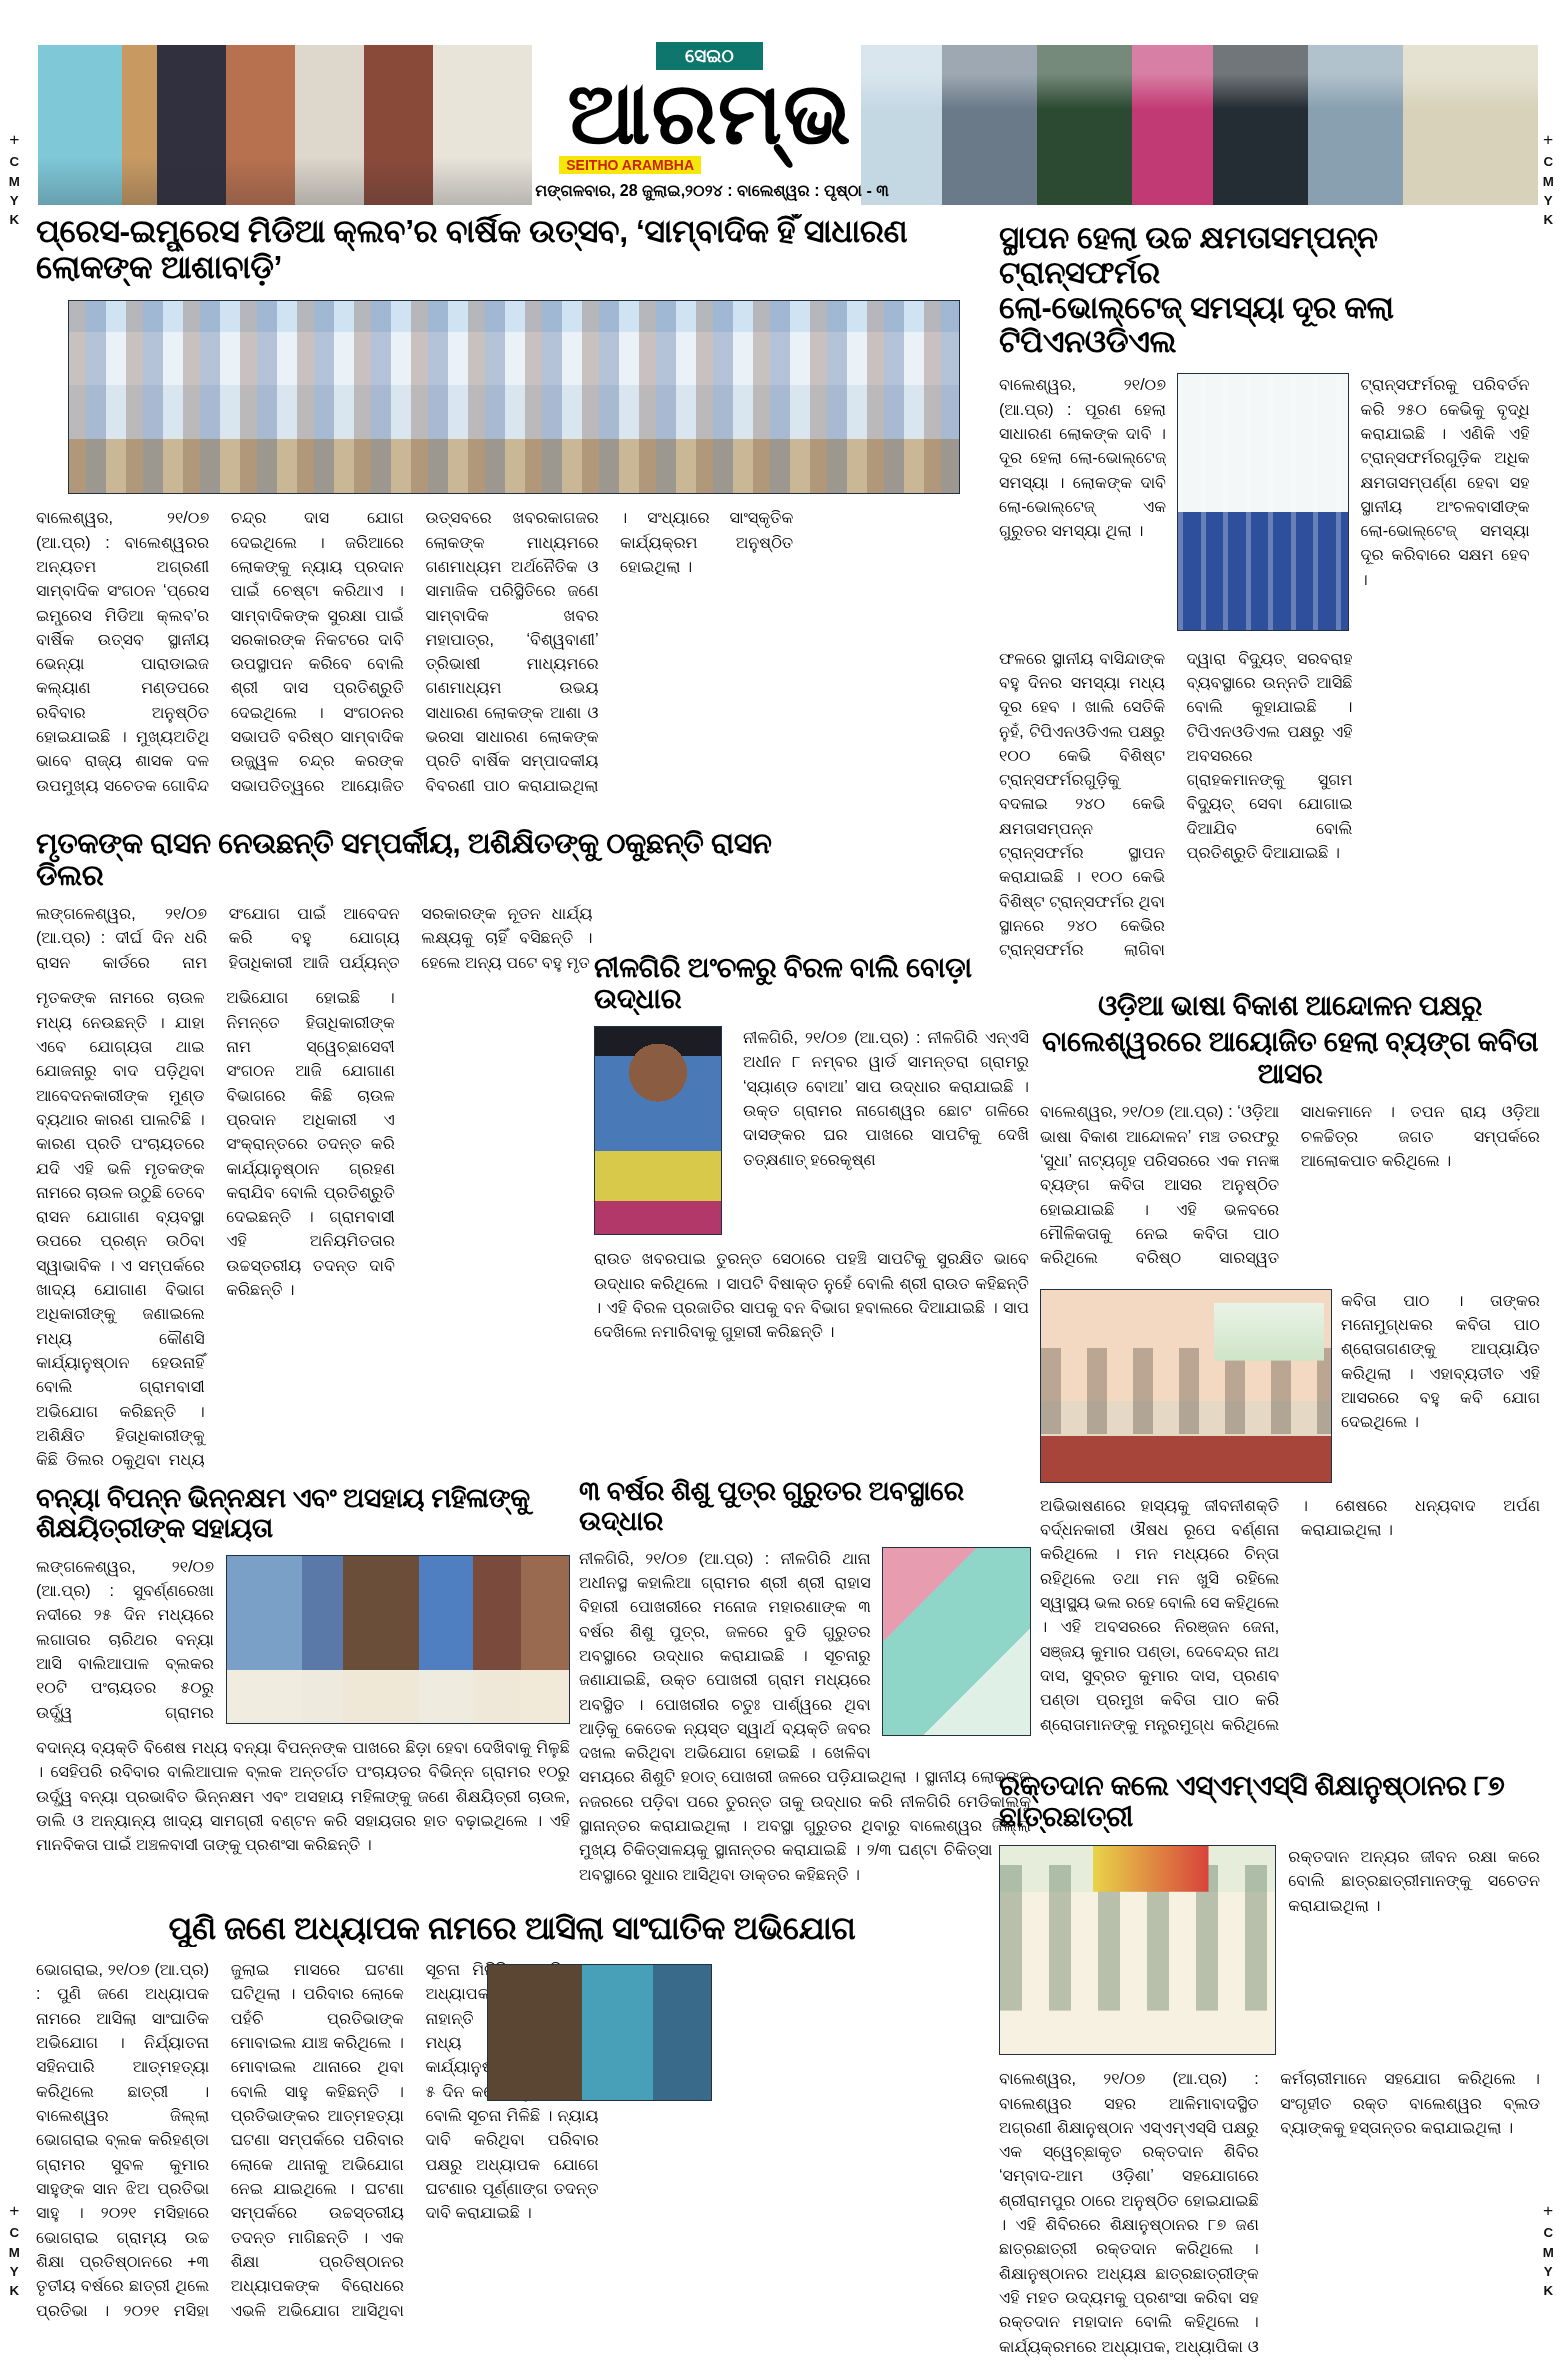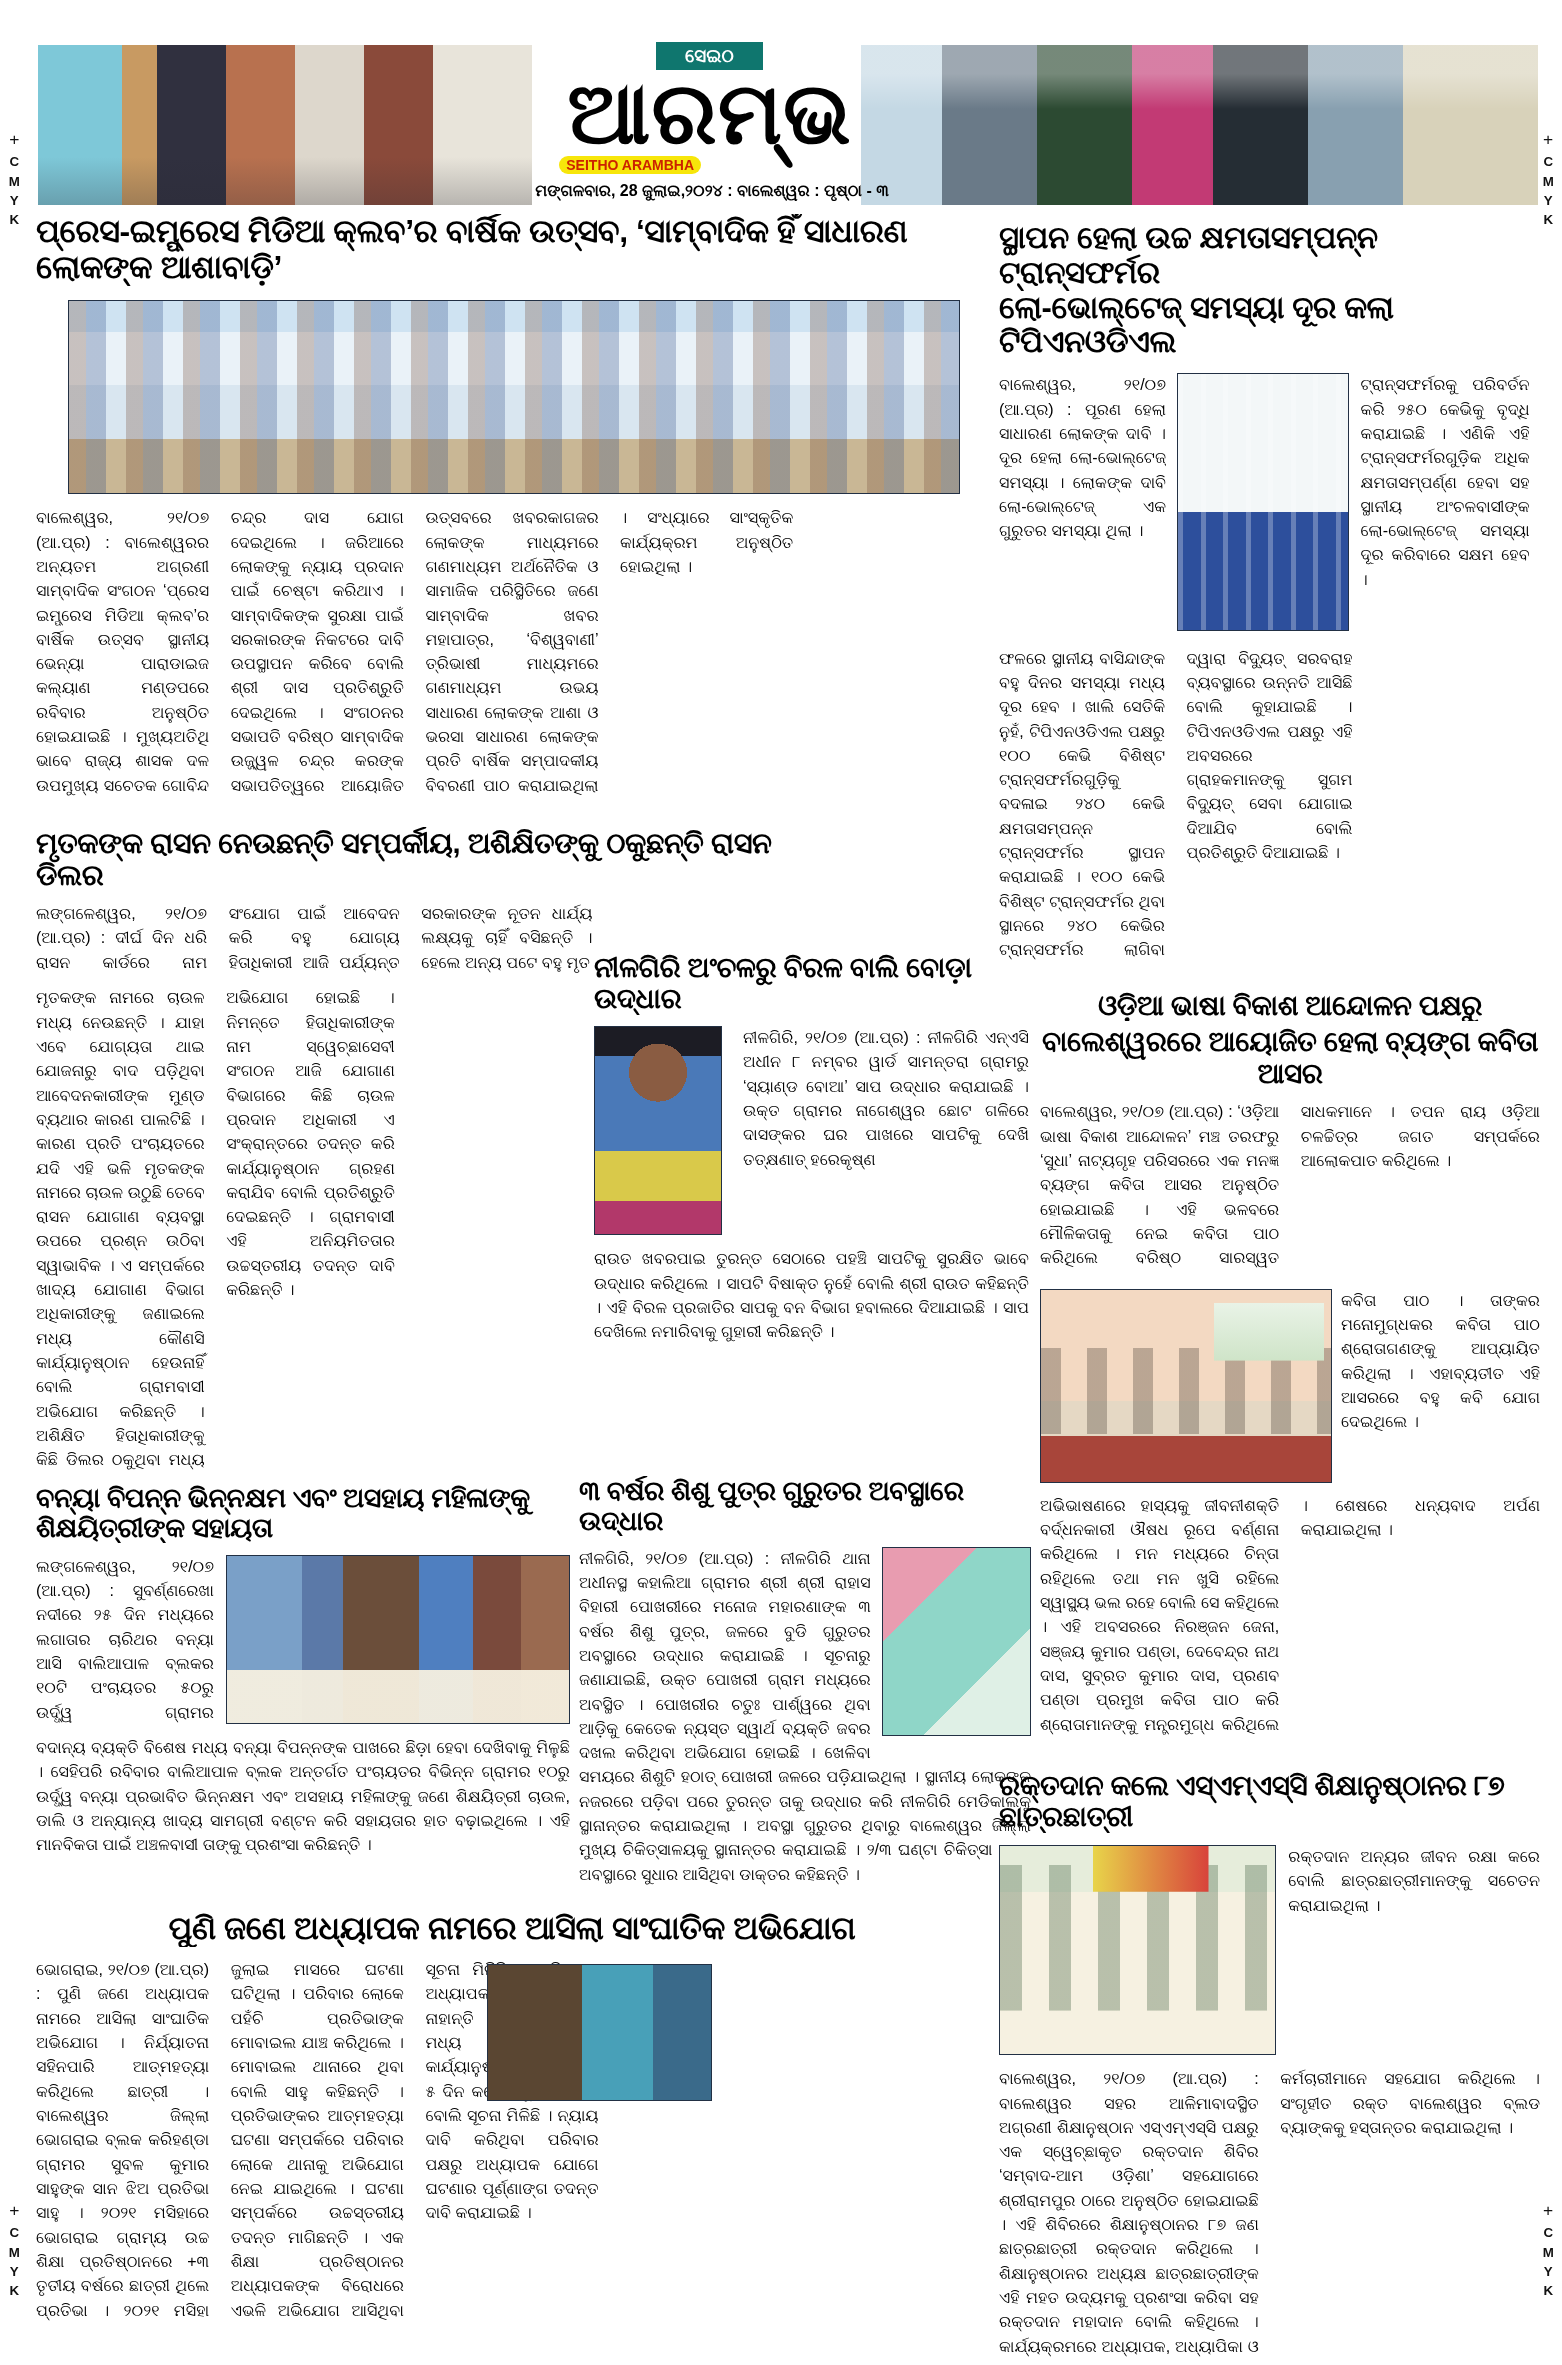--- a/index.html
+++ b/index.html
@@ -13,21 +13,21 @@
   .cols2 { column-count:2; column-gap:21.5px; column-fill:auto; height:100%; }
   .cols3 { column-count:3; column-gap:21.5px; column-fill:auto; height:100%; }
   .cols4 { column-count:4; column-gap:21.5px; column-fill:auto; height:100%; }
   .cols5 { column-count:5; column-gap:21.5px; column-fill:auto; height:100%; }
   .photo { border:1px solid #223044; box-sizing:border-box; }
   .mark { width:18.4px; text-align:center; color:#111; font-size:13.3px; line-height:1.45; font-weight:bold; }
   .mark .plus { font-size:17.4px; font-weight:normal; }
   
   .kicker { display:inline-block; background:#0f766e; color:#fff; font-size:18.4px; font-weight:bold; padding:3.1px 29px; }
   .logo { font-size:86px; font-weight:bold; letter-spacing:1px; line-height:1.0; }
-  .tagline { display:inline-block; background:#f7e60a; color:#cc2200; font-weight:bold; font-size:14px; padding:1px 7.2px;border-radius:9px; }
+  .tagline { display:inline-block; background:#f7e60a; color:#cc2200; font-weight:bold; font-size:14px; padding:1px 7.2px; }
   .dateline { font-size:16px; font-weight:bold; text-align:center; }
   
   .ph-collage-l { background:
       linear-gradient(180deg, rgba(255,255,255,0) 0 70%, rgba(40,40,50,.25) 100%),
       linear-gradient(90deg,#7ec8d8 0 17%, #c89a62 17% 24%, #30303f 24% 38%, #b8714f 38% 52%, #ddd7cc 52% 66%, #8a4a3a 66% 80%, #e8e4da 80% 100%); }
   .ph-collage-r { background:
       linear-gradient(180deg, rgba(255,255,255,.35) 0 18%, rgba(255,255,255,0) 40%),
       linear-gradient(90deg,#c4d8e4 0 12%, #6a7a88 12% 26%, #2c4a32 26% 40%, #c23a74 40% 52%, #252d34 52% 66%, #88a0b0 66% 80%, #d8d2ba 80% 100%); }
   .ph-group { background:
       repeating-linear-gradient(90deg, rgba(120,80,60,.30) 0 17.4px, rgba(40,70,130,.28) 17.4px 37px, rgba(255,255,255,0) 37px 57px),

